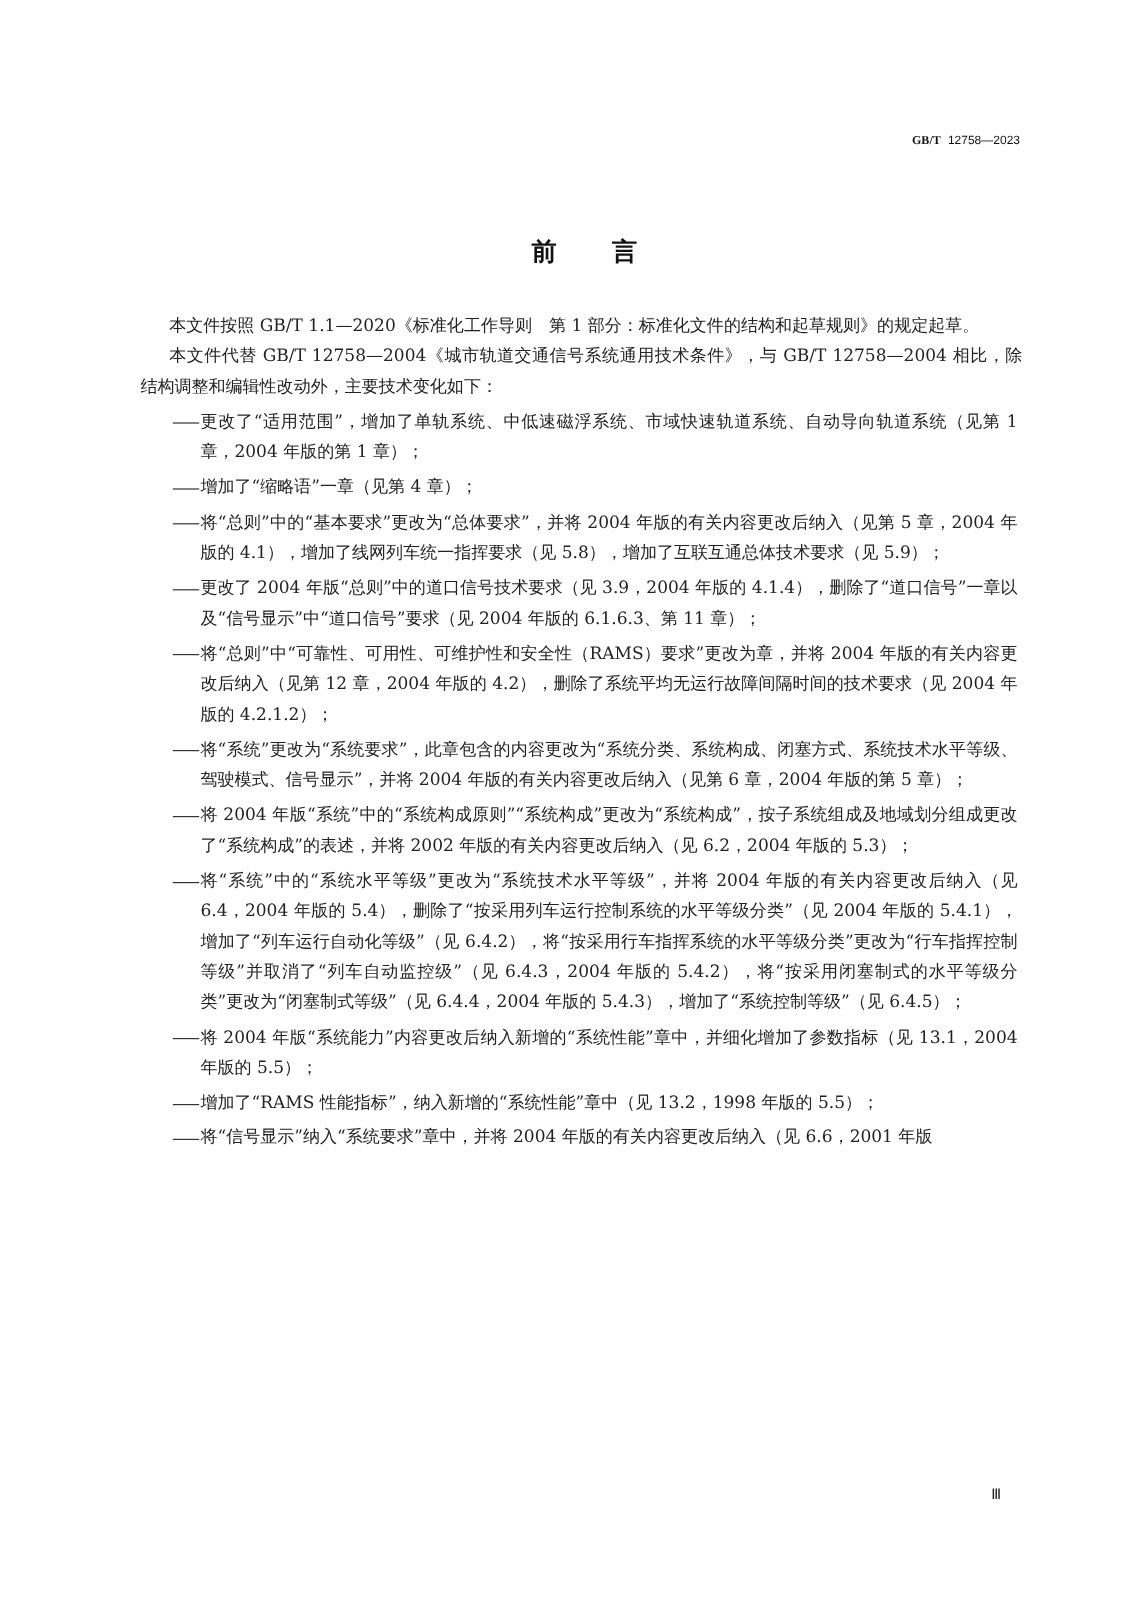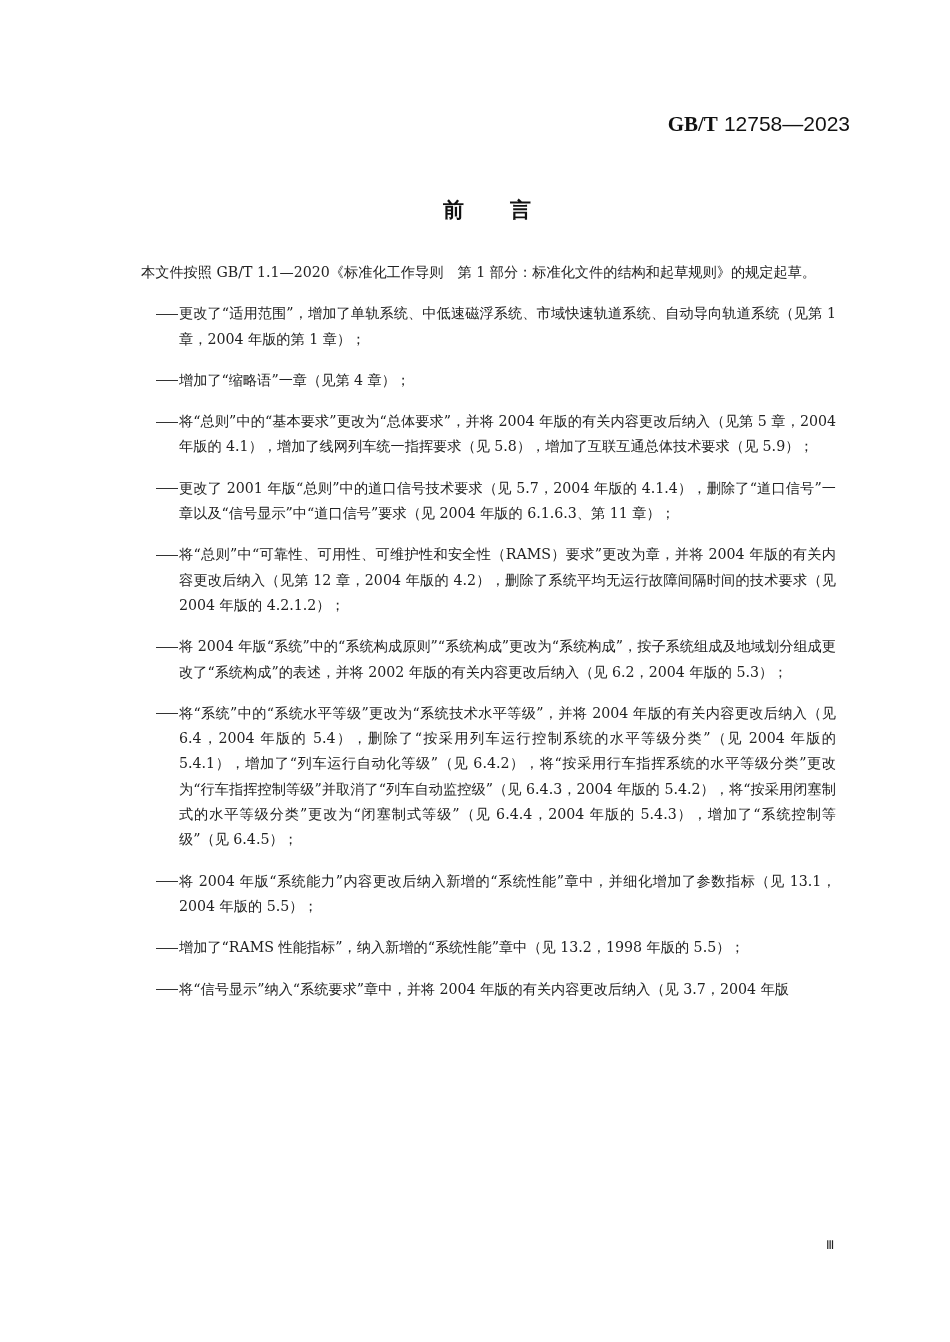--- a/index.html
+++ b/index.html
@@ -4,35 +4,35 @@
 <style>
   html, body { margin: 0; padding: 0; background: #ffffff; }
   body {
     width: 950px; height: 1342px; position: relative; overflow: hidden;
     font-family: "DejaVu Serif", "Liberation Serif", serif;
     color: #222222;
   }
   .header {
     position: absolute; top: 112px; right: 100px;
     font-family: "Liberation Sans", "DejaVu Sans", sans-serif;
-    font-size: 21px; color: #111;
+    font-size: 10px; color: #111;
   }
   .header .std-code { font-weight: bold; font-family: "Liberation Serif", serif; margin-right: 6px; }
   .title {
     position: absolute; top: 196px; left: 0; width: 950px; text-align: center;
     font-family: "DejaVu Sans", sans-serif; font-weight: bold;
     font-size: 21px; letter-spacing: 46px; color: #111;
     padding-left: 70px; box-sizing: border-box;
   }
   .body {
     position: absolute; top: 260px; left: 117px; width: 735px;
     font-size: 14.2px; line-height: 25.3px; text-align: justify;
   }
   .para { text-indent: 24px; margin: 0; }
-  .item { position: relative; padding-left: 46px; margin: 16px; }
+  .item { position: relative; padding-left: 46px; margin: 4px; }
   .item .dash {
     position: absolute; left: 23px; top: 0; width: 23px;
     display: inline-block;
   }
   .item .dash::before {
     content: ""; position: absolute; left: 0; right: 1px; top: 12.5px;
     border-top: 1px solid #333;
   }
   .page-num {
     position: absolute; top: 1238px; left: 826px;
@@ -43,26 +43,28 @@
 <body>
 
 <div class="header">
   <span class="std-code">GB/T</span><span>12758—2023</span>
 </div>
 
 <div class="title">前言</div>
 
 <div class="body">
   <p class="para">本文件按照 GB/T 1.1—2020《标准化工作导则　第 1 部分：标准化文件的结构和起草规则》的规定起草。</p>
+  <p class="para">本文件代替 GB/T 12758—2004《城市轨道交通信号系统通用技术条件》，与 GB/T 12758—2004 相比，除结构调整和编辑性改动外，主要技术变化如下：</p>
 
   <div class="item"><span class="dash"></span><span>更改了“适用范围”，增加了单轨系统、中低速磁浮系统、市域快速轨道系统、自动导向轨道系统（见第 1 章，2004 年版的第 1 章）；</span></div>
   <div class="item"><span class="dash"></span><span>增加了“缩略语”一章（见第 4 章）；</span></div>
   <div class="item"><span class="dash"></span><span>将“总则”中的“基本要求”更改为“总体要求”，并将 2004 年版的有关内容更改后纳入（见第 5 章，2004 年版的 4.1），增加了线网列车统一指挥要求（见 5.8），增加了互联互通总体技术要求（见 5.9）；</span></div>
-  <div class="item"><span class="dash"></span><span>更改了 2001 年版“总则”中的道口信号技术要求（见 5.7，2004 年版的 4.1.4），删除了“道口信号”一章以及“信号显示”中“道口信号”要求（见 2004 年版的 6.1.6.3、第 11 章）；</span></div>
+  <div class="item"><span class="dash"></span><span>更改了 2004 年版“总则”中的道口信号技术要求（见 3.9，2004 年版的 4.1.4），删除了“道口信号”一章以及“信号显示”中“道口信号”要求（见 2004 年版的 6.1.6.3、第 11 章）；</span></div>
   <div class="item"><span class="dash"></span><span>将“总则”中“可靠性、可用性、可维护性和安全性（RAMS）要求”更改为章，并将 2004 年版的有关内容更改后纳入（见第 12 章，2004 年版的 4.2），删除了系统平均无运行故障间隔时间的技术要求（见 2004 年版的 4.2.1.2）；</span></div>
+  <div class="item"><span class="dash"></span><span>将“系统”更改为“系统要求”，此章包含的内容更改为“系统分类、系统构成、闭塞方式、系统技术水平等级、驾驶模式、信号显示”，并将 2004 年版的有关内容更改后纳入（见第 6 章，2004 年版的第 5 章）；</span></div>
   <div class="item"><span class="dash"></span><span>将 2004 年版“系统”中的“系统构成原则”“系统构成”更改为“系统构成”，按子系统组成及地域划分组成更改了“系统构成”的表述，并将 2002 年版的有关内容更改后纳入（见 6.2，2004 年版的 5.3）；</span></div>
   <div class="item"><span class="dash"></span><span>将“系统”中的“系统水平等级”更改为“系统技术水平等级”，并将 2004 年版的有关内容更改后纳入（见 6.4，2004 年版的 5.4），删除了“按采用列车运行控制系统的水平等级分类”（见 2004 年版的 5.4.1），增加了“列车运行自动化等级”（见 6.4.2），将“按采用行车指挥系统的水平等级分类”更改为“行车指挥控制等级”并取消了“列车自动监控级”（见 6.4.3，2004 年版的 5.4.2），将“按采用闭塞制式的水平等级分类”更改为“闭塞制式等级”（见 6.4.4，2004 年版的 5.4.3），增加了“系统控制等级”（见 6.4.5）；</span></div>
   <div class="item"><span class="dash"></span><span>将 2004 年版“系统能力”内容更改后纳入新增的“系统性能”章中，并细化增加了参数指标（见 13.1，2004 年版的 5.5）；</span></div>
   <div class="item"><span class="dash"></span><span>增加了“RAMS 性能指标”，纳入新增的“系统性能”章中（见 13.2，1998 年版的 5.5）；</span></div>
-  <div class="item"><span class="dash"></span><span>将“信号显示”纳入“系统要求”章中，并将 2004 年版的有关内容更改后纳入（见 3.7，2004 年版</span></div>
+  <div class="item"><span class="dash"></span><span>将“信号显示”纳入“系统要求”章中，并将 2004 年版的有关内容更改后纳入（见 6.6，2001 年版</span></div>
 </div>
 
 <div class="page-num">Ⅲ</div>
 
 </body></html>

